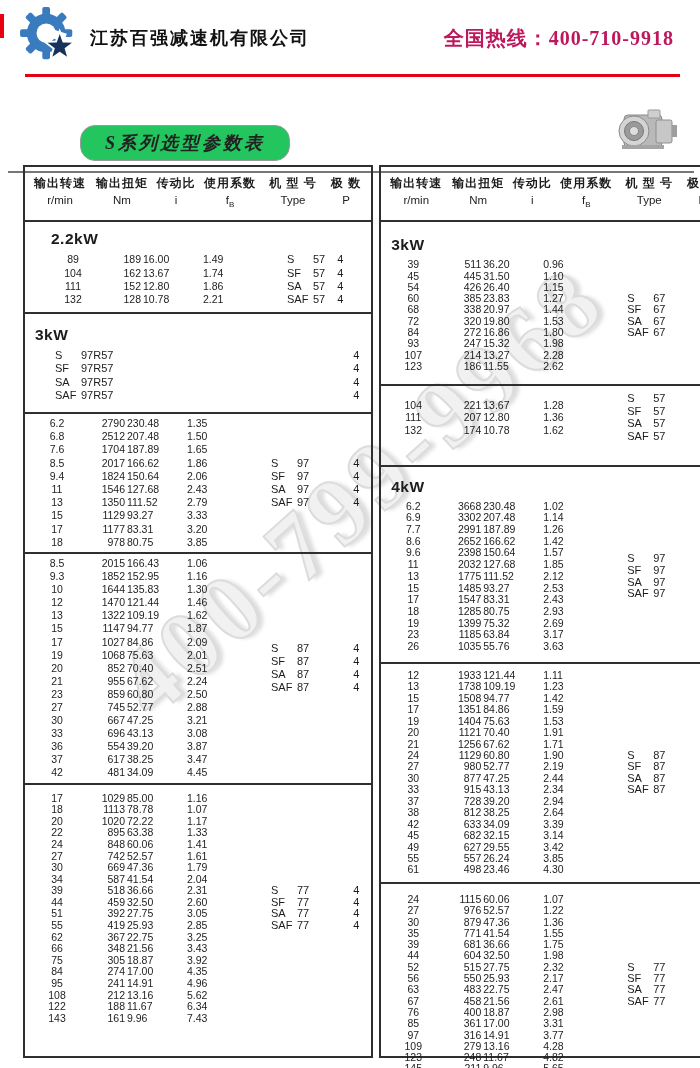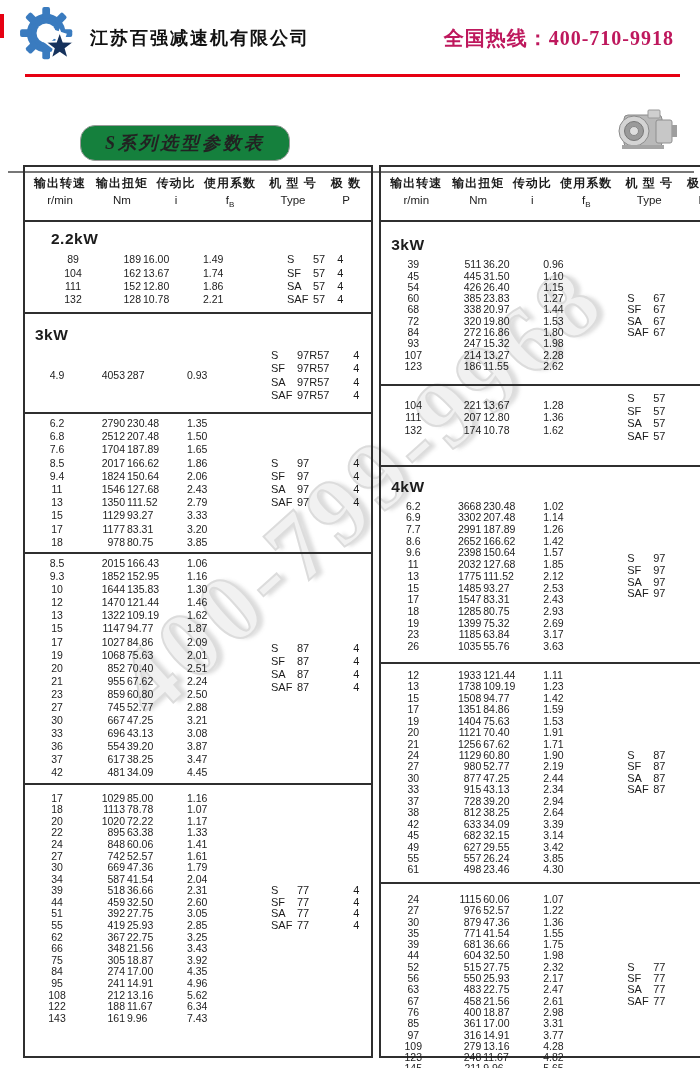--- a/index.html
+++ b/index.html
@@ -14,21 +14,21 @@
   .logo{flex:0 0 auto;margin-right:8px;}
   .company{font-size:18px;font-weight:bold;letter-spacing:2px;color:#111;}
   .hotline{margin-left:auto;font-family:"Liberation Serif","DejaVu Serif",serif;
     font-weight:bold;font-size:20px;color:#be185d;letter-spacing:1px;margin-right:4px;}
   .red-rule{height:3px;background:#e60012;margin:2px 20px 0 25px;}
   
   .title-row{display:flex;align-items:flex-end;margin:28px 14px 0 80px;height:58px;}
   .title-badge{display:inline-block;border:1.5px solid #9a9a9a;border-radius:15px;
     padding:5px 24px;font-family:"Liberation Serif","DejaVu Serif",serif;
     font-style:italic;font-weight:bold;font-size:18px;letter-spacing:3px;color:#222;
-    background:#15803d;margin-bottom:2px;}
+    background:#22c55e;margin-bottom:2px;}
   .product{margin-left:auto;margin-right:6px;}
   .gray-rule{border-top:2px solid #777;margin:8px 6px 0 8px;}
   
   .watermark{position:absolute;left:-55px;top:435px;width:830px;text-align:center;
     transform:rotate(-42deg);font-size:96px;font-weight:bold;letter-spacing:6px;
     color:#f1f1f1;-webkit-text-stroke:2px #dcdcdc;
     text-shadow:4px 4px 4px rgba(120,120,120,0.25);z-index:0;pointer-events:none;
     font-family:"Liberation Serif","DejaVu Serif",serif;}
   
   .tables{position:absolute;left:23px;top:165px;width:684px;height:893px;
@@ -194,28 +194,20 @@
               <span class="tprefix">SAF</span>
               <span class="tsize">57</span>
               <span class="pole">4</span>
             </div>
           </div>
         </div>
       </div>
       <div class="segment seg2">
         <div class="power">3kW</div>
         <div class="seg-body">
-          <div class="rows">
-            <div class="row">
-              <span class="c c1">4.9</span>
-              <span class="c c2">4053</span>
-              <span class="c c3">287</span>
-              <span class="c c4">0.93</span>
-            </div>
-          </div>
           <div class="types">
             <div class="type-line">
               <span class="tprefix">S</span>
               <span class="tsize">97R57</span>
               <span class="pole">4</span>
             </div>
             <div class="type-line">
               <span class="tprefix">SF</span>
               <span class="tsize">97R57</span>
               <span class="pole">4</span>

